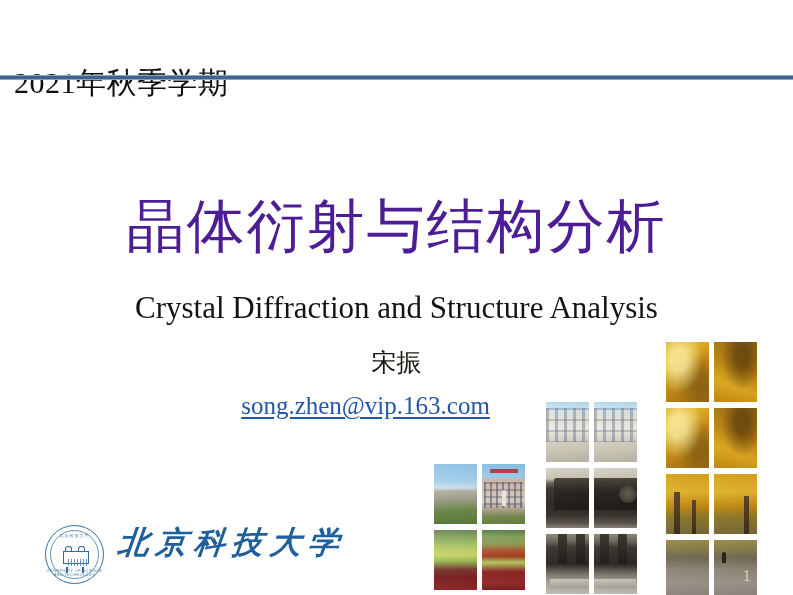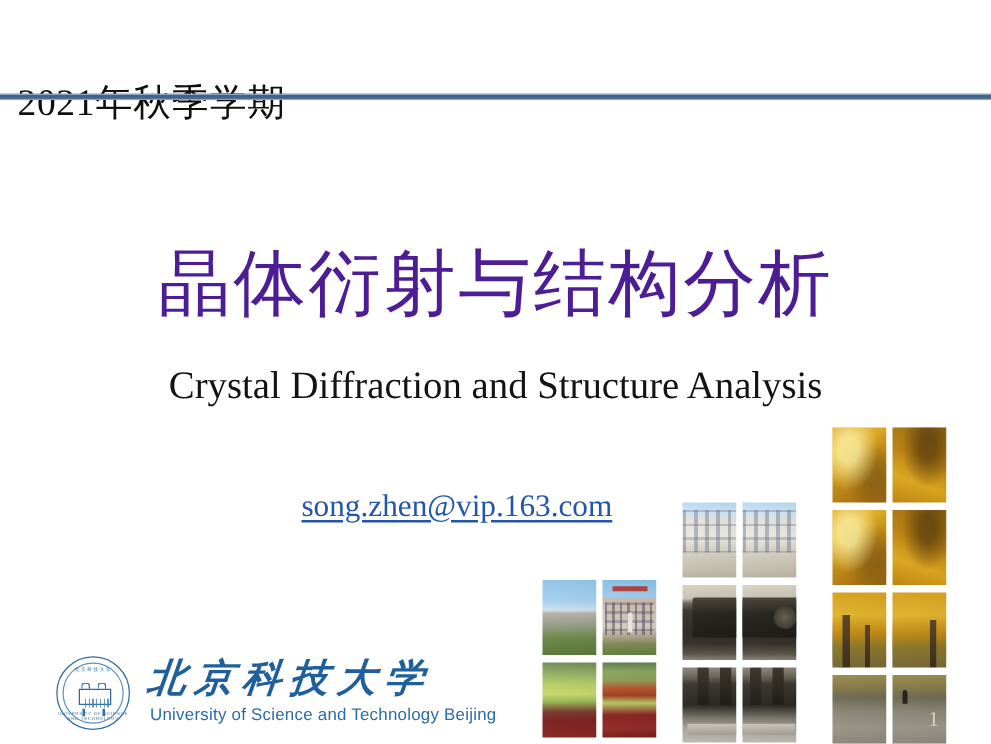--- a/index.html
+++ b/index.html
@@ -296,20 +296,21 @@
 </head>
 <body>
 
 <div class="slide">
 
   <div class="header-text">2021年秋季学期</div>
   <div class="header-rule"></div>
 
   <div class="title-cn">晶体衍射与结构分析</div>
   <div class="title-en">Crystal Diffraction and Structure Analysis</div>
+  <div class="author">宋振</div>
   <div class="email-wrap">
     <span class="email">song.zhen@vip.163.com</span>
   </div>
 
   <div class="collage">
 
     <div class="tile-group" id="groupA">
       <div class="tile gA-sky" style="left:0;top:0;"></div>
       <div class="tile gA-bld" style="left:48px;top:0;">
         <div class="bld-banner"></div>
@@ -382,16 +383,15 @@
         <div class="ear" style="right:4px;"></div>
         <div class="body">
           <div class="hatch"></div>
         </div>
         <div class="leg" style="left:5px;"></div>
         <div class="leg" style="right:5px;"></div>
       </div>
       <div class="seal-arc-bot">UNIVERSITY OF SCIENCE AND TECHNOLOGY</div>
     </div>
     <div class="logo-cn">北京科技大学</div>
-    <div class="logo-en">University of Science and Technology Beijing</div>
   </div>
 
 </div>
 
 </body></html>

